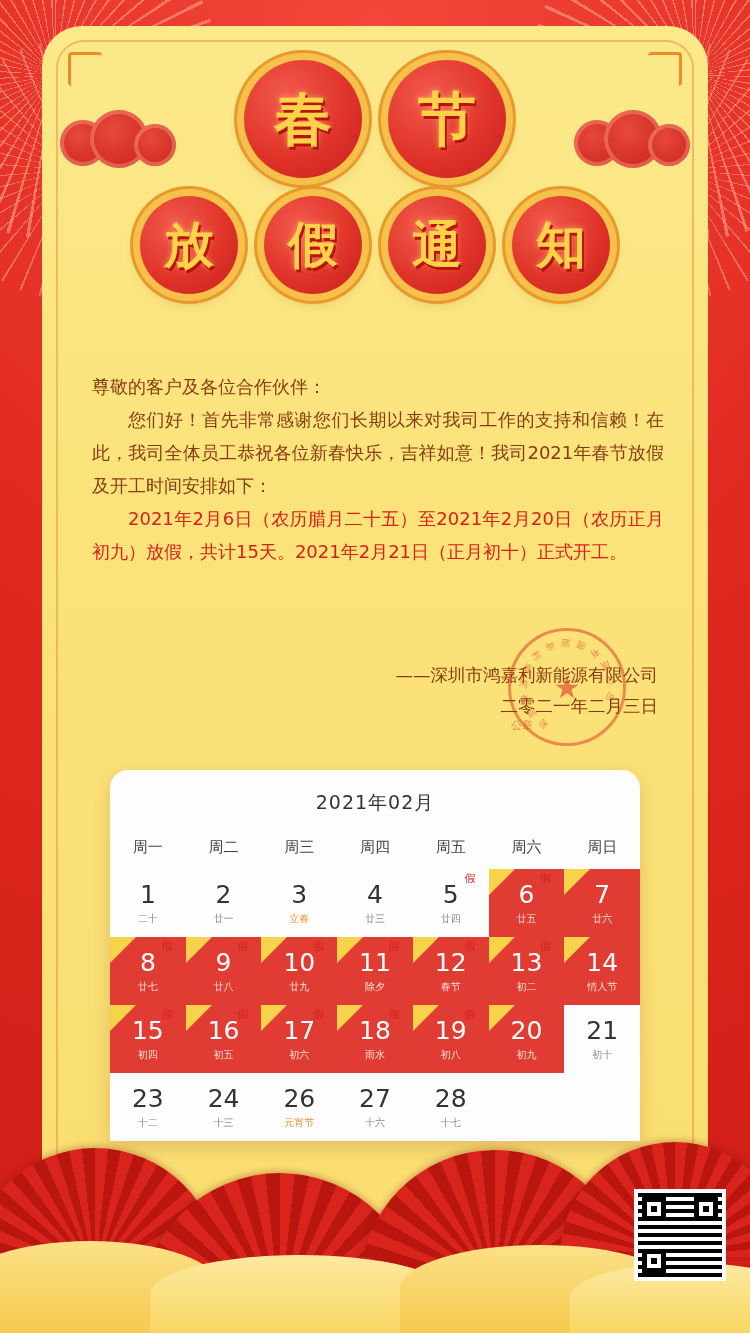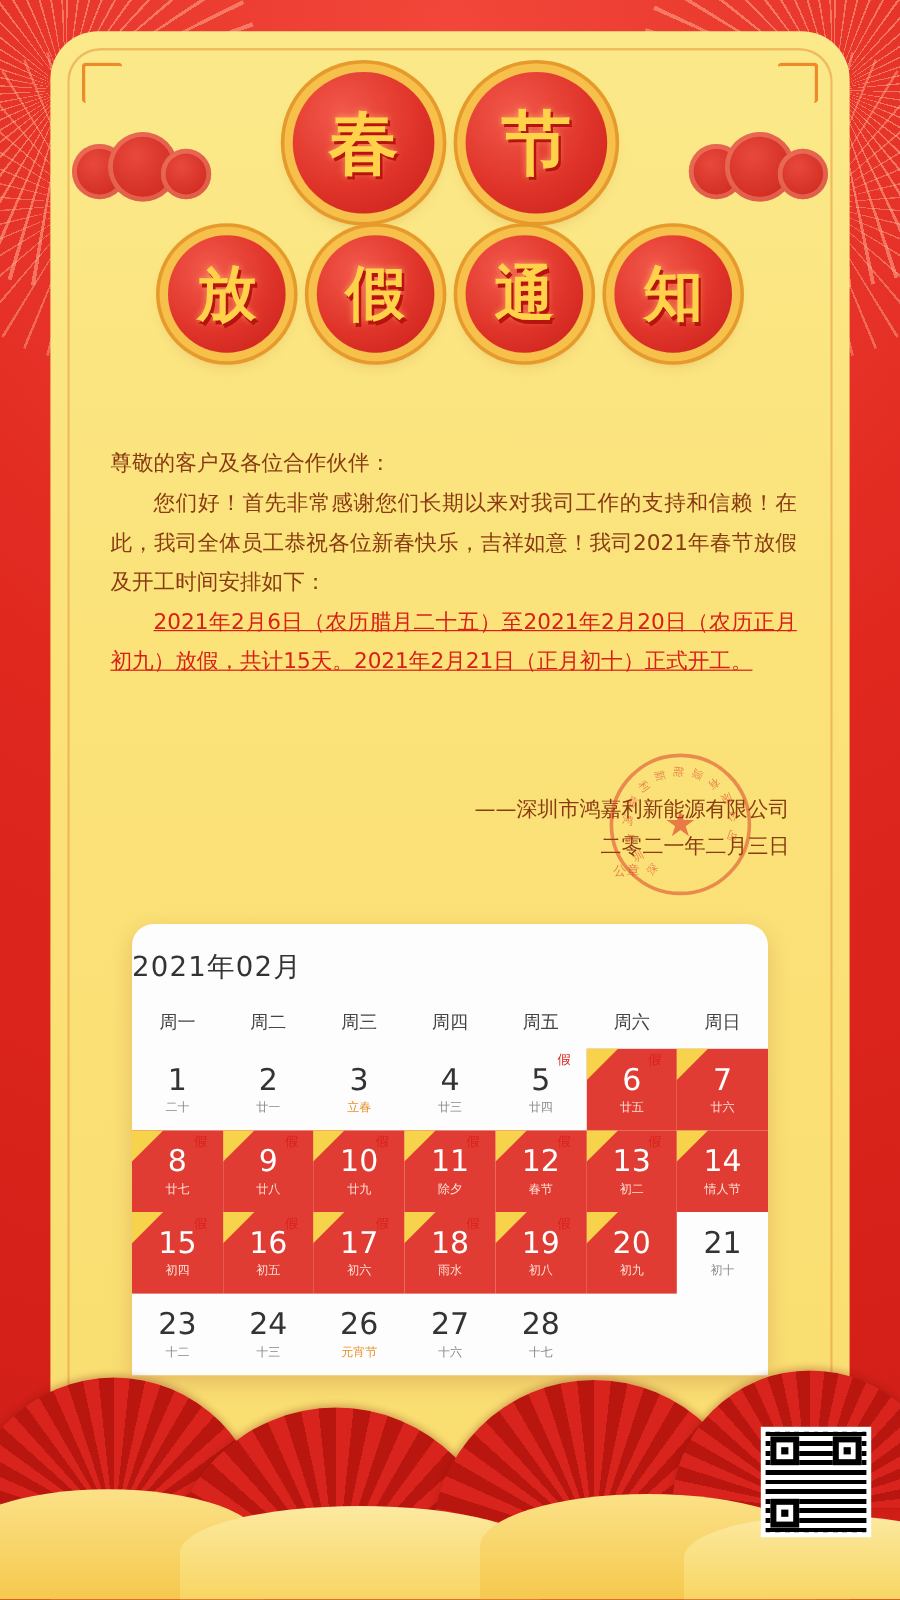--- a/index.html
+++ b/index.html
@@ -105,21 +105,21 @@
 
   
   .body-text {
     position: absolute; left: 92px; right: 86px; top: 370px;
     font-size: 18px; line-height: 33px; color: #8a3a12;
     font-family: "DejaVu Sans", "Liberation Sans", sans-serif;
     text-align: justify;
   }
   .body-text p { margin: 0; }
   .indent { text-indent: 2em; }
-  .highlight { color: #d8201a; text-decoration: underline; }
+  .highlight { color: #d8201a; }
 
   .sign {
     position: absolute; right: 92px; top: 660px;
     text-align: right; color: #8a3a12; font-size: 17.5px; line-height: 31px;
     font-family: "DejaVu Sans", "Liberation Sans", sans-serif;
     margin-left: 24px;
   }
 
   
   .seal {
@@ -150,21 +150,21 @@
   
   .calendar {
     position: absolute; left: 110px; top: 770px;
     width: 530px; background: #fdfdfd;
     border-radius: 18px 18px 0 0;
     box-shadow: 0 6px 18px rgba(140,40,20,.18);
     padding: 20px 0 0;
     overflow: hidden;
   }
   .cal-title {
-    font-size: 23px; color: #333;
+    text-align: center; font-size: 19px; color: #333;
     letter-spacing: 1px; padding-bottom: 16px;
     font-family: "DejaVu Sans", "Liberation Sans", sans-serif;
   }
   .cal-grid { display: grid; grid-template-columns: repeat(7, 1fr); }
   .cal-head {
     text-align: center; font-size: 15px; color: #444; padding: 6px 0 12px;
     font-family: "DejaVu Sans", "Liberation Sans", sans-serif;
   }
   .cell {
     position: relative; height: 68px;

